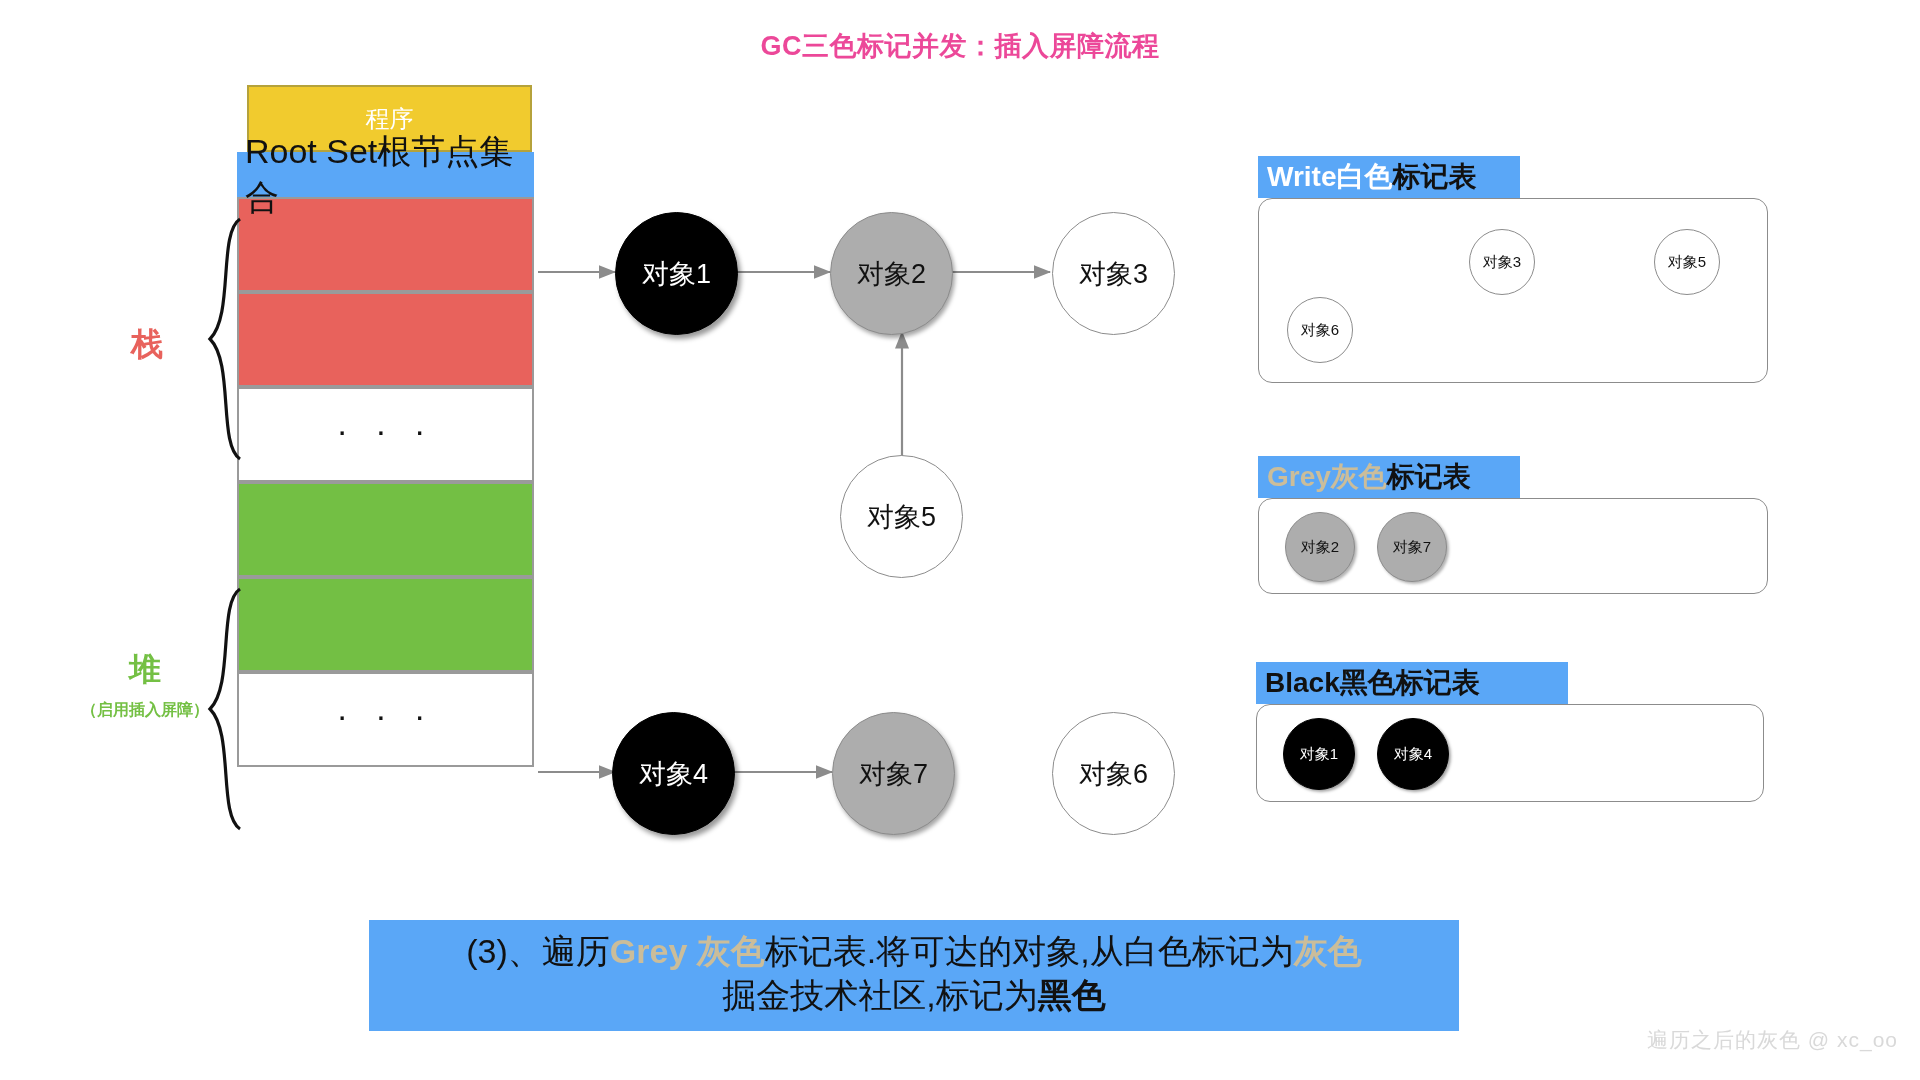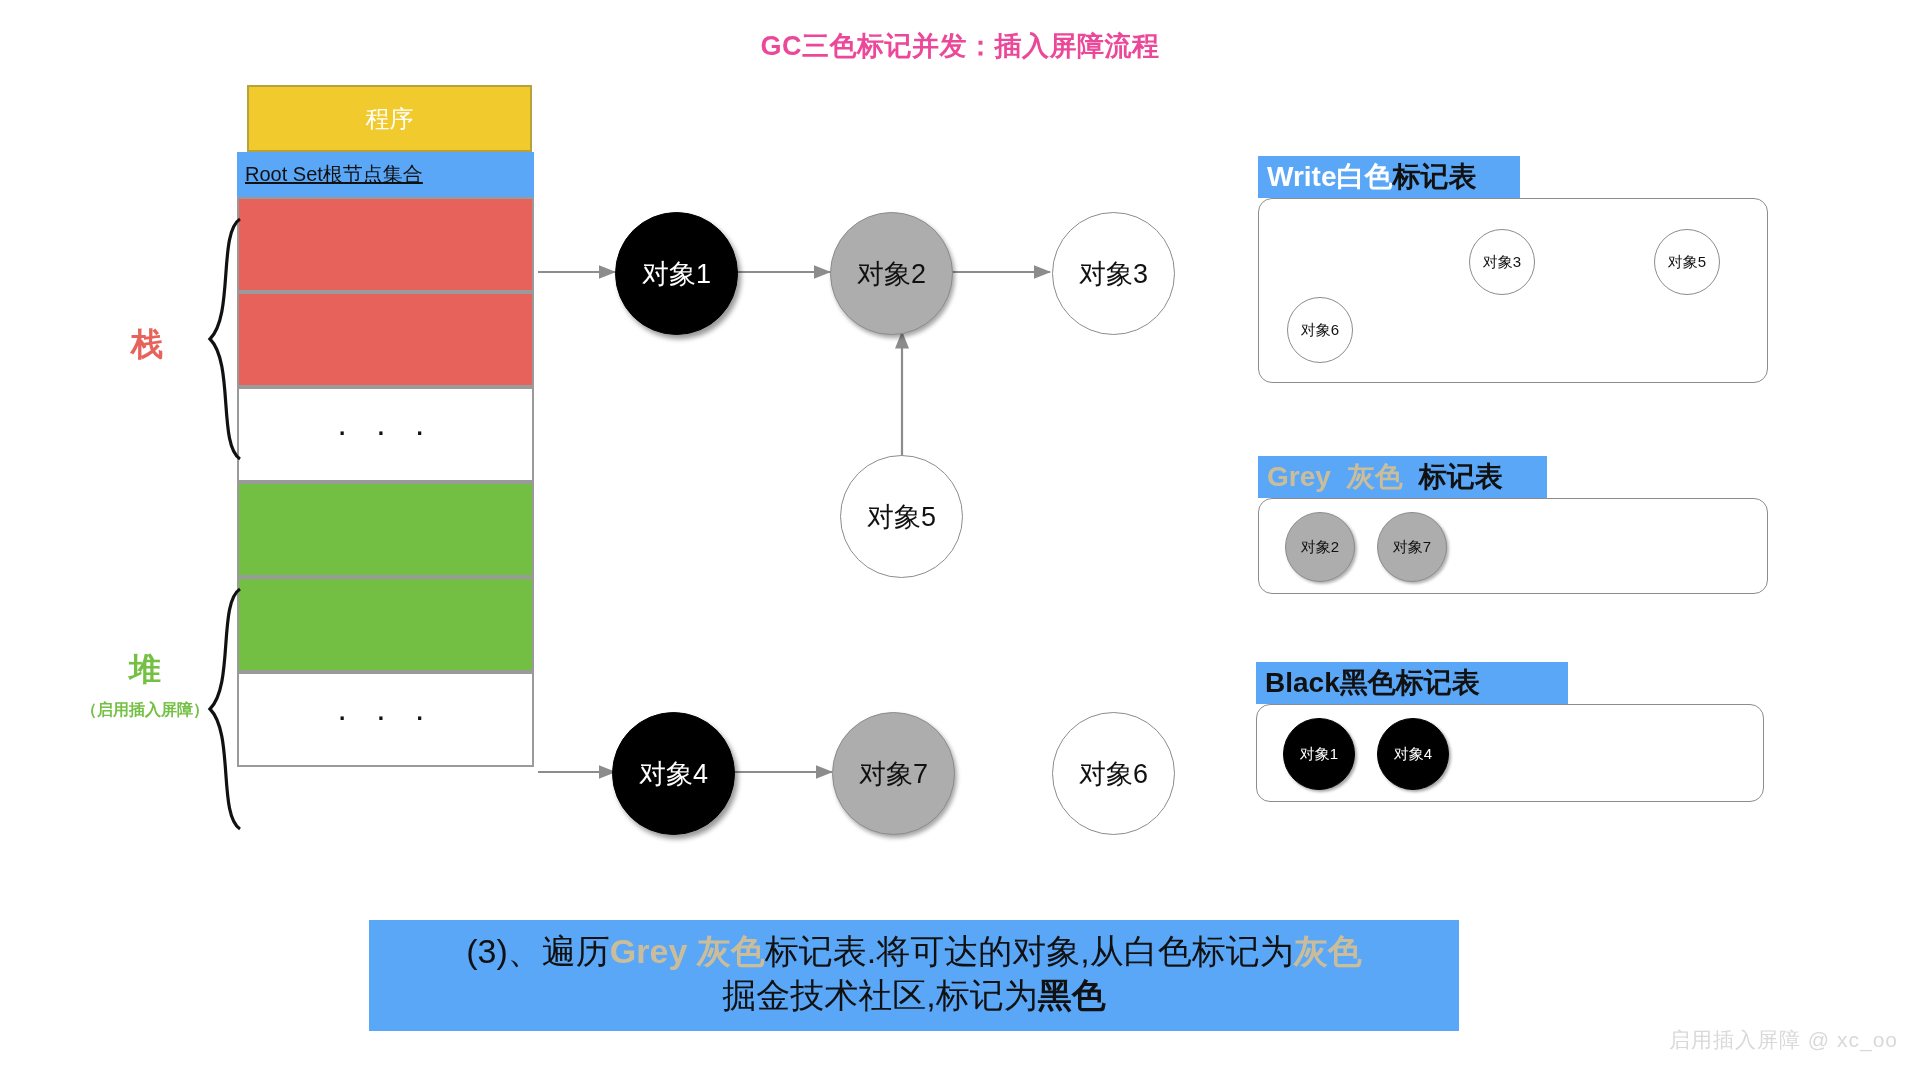--- a/index.html
+++ b/index.html
@@ -17,23 +17,23 @@
 
   
   #mem{left:237px;top:85px;width:297px;}
   .mem-cell{box-sizing:border-box;border:2px solid #9a9a9a;width:297px;}
   #prog{
     height:67px;background:#f1cb2e;border:2px solid #b5a23b;
     color:#ffffff;font-size:24px;display:flex;align-items:center;justify-content:center;
     width:285px;margin-left:10px;box-sizing:border-box;
   }
   #rootset{
-    height:45px;background:#5aa7f7;border:none;color:#111;font-size:20px;
+    height:45px;background:#5aa7f7;border:none;color:#111;font-size:34px;
     display:flex;align-items:center;justify-content:flex-start;padding-left:8px;
-    box-sizing:border-box;width:297px;text-decoration:underline;
+    box-sizing:border-box;width:297px;
   }
   .red{background:#e8625c;height:95px;}
   .green{background:#73bf44;height:95px;}
   .blank{background:#ffffff;height:95px;display:flex;align-items:center;justify-content:center;}
   .dots{font-size:34px;letter-spacing:9px;color:#111;line-height:1;padding-bottom:10px;}
 
   
   .brace{stroke:#111;stroke-width:3.2;fill:none;}
   #stack-label{left:92px;top:323px;width:110px;text-align:center;color:#e8625c;font-size:32px;font-weight:bold;}
   #heap-label{left:70px;top:648px;width:150px;text-align:center;color:#74c044;font-size:32px;font-weight:bold;}
@@ -147,21 +147,21 @@
     <span class="t-black">标记表</span>
   </div>
   <div class="tbl-body" style="width:510px;height:185px;">
     <div class="chip c-white" style="left:210px;top:30px;width:66px;height:66px;">对象3</div>
     <div class="chip c-white" style="left:395px;top:30px;width:66px;height:66px;">对象5</div>
     <div class="chip c-white" style="left:28px;top:98px;width:66px;height:66px;">对象6</div>
   </div>
 </div>
 
 <div class="abs" style="left:1258px;top:456px;">
-  <div class="tbl-head" style="width:289px;gap:16px;">
+  <div class="tbl-head" style="width:262px;">
     <span class="t-tan">Grey</span>
     <span class="t-tan"> 灰色</span>
     <span class="t-black">标记表</span>
   </div>
   <div class="tbl-body" style="width:510px;height:96px;">
     <div class="chip c-grey" style="left:26px;top:13px;width:70px;height:70px;">对象2</div>
     <div class="chip c-grey" style="left:118px;top:13px;width:70px;height:70px;">对象7</div>
   </div>
 </div>
 
@@ -179,13 +179,13 @@
 
 <div class="abs" id="caption">
   <div>
     <span>(3)、遍历</span><span class="t-tan bold">Grey 灰色</span><span>标记表.将可达的对象,从白色标记为</span><span class="t-tan bold">灰色</span>
   </div>
   <div>
     <span>掘金技术社区,标记为</span><span class="bold">黑色</span>
   </div>
 </div>
 
-<div class="abs" id="watermark">启用插入屏障 @ xc_oo</div>
+<div class="abs" id="watermark">遍历之后的灰色 @ xc_oo</div>
 
 </body></html>

